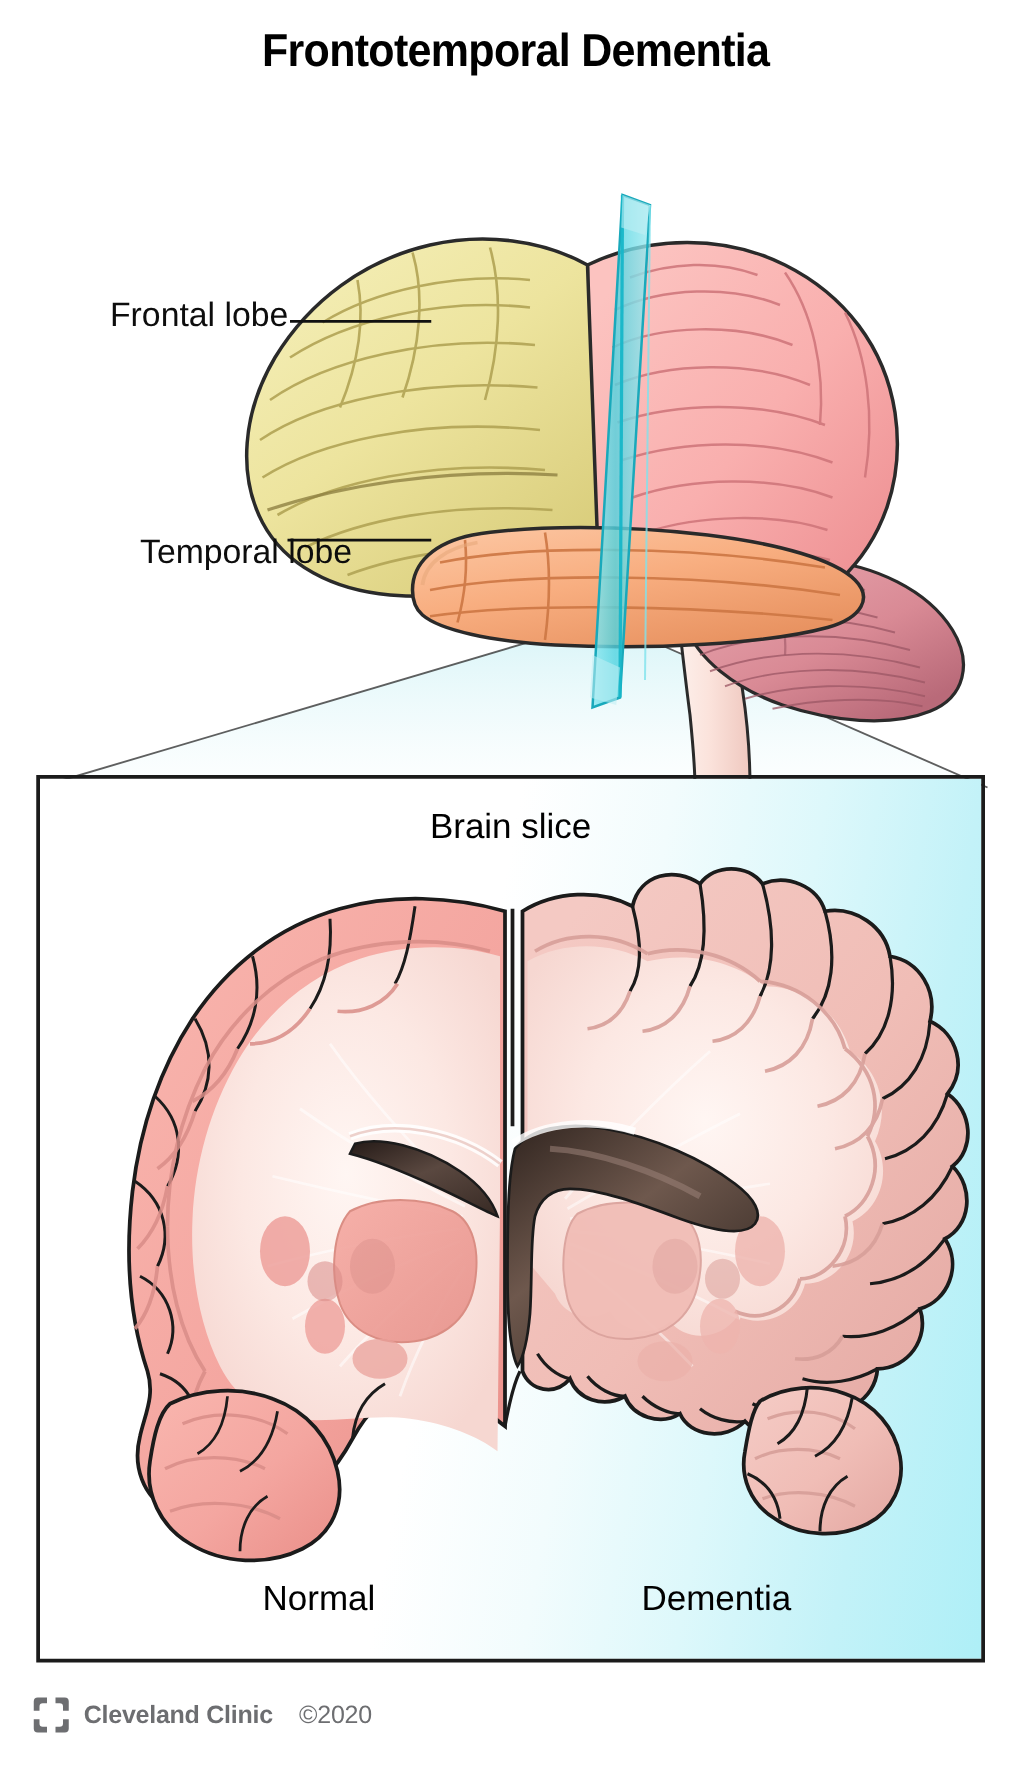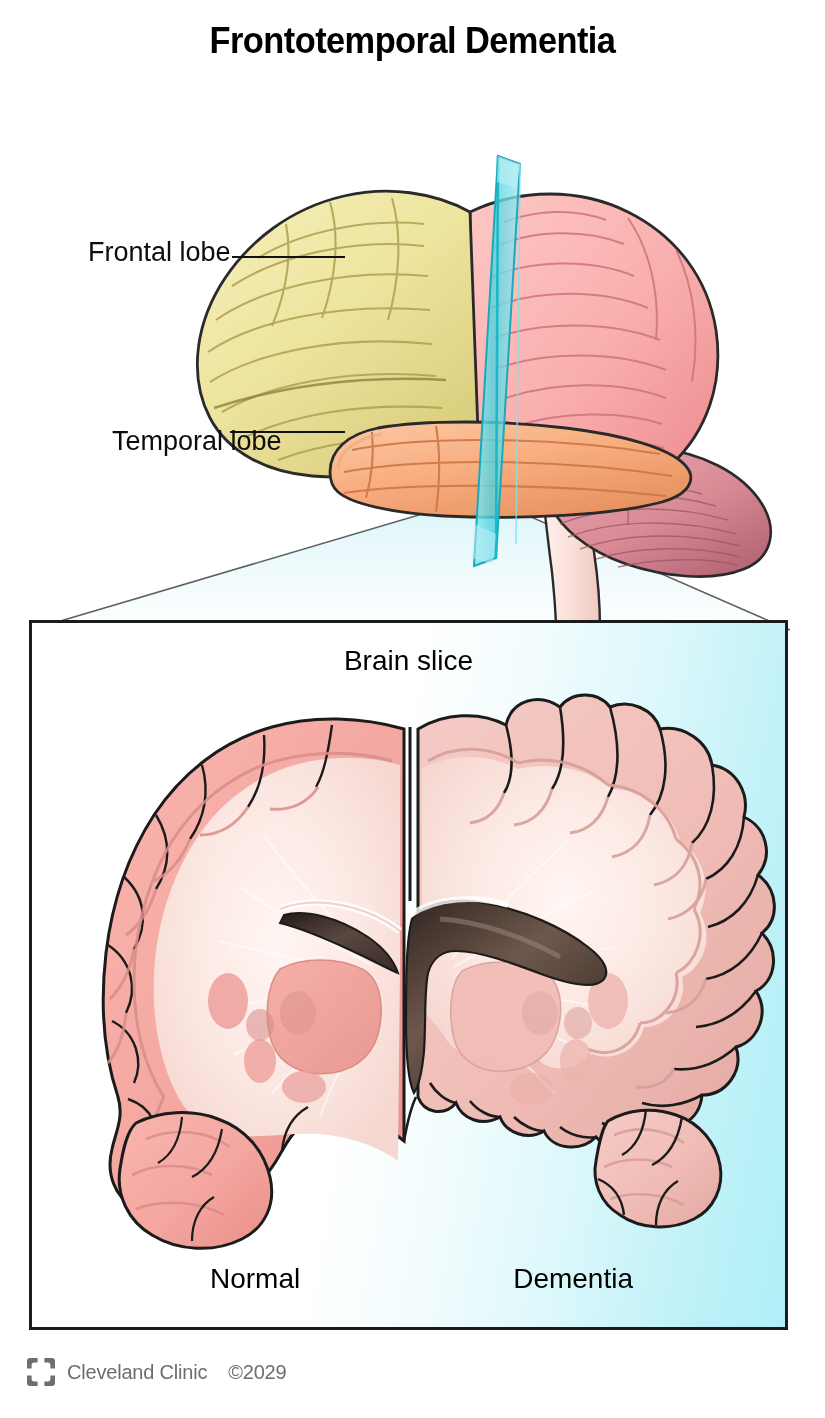--- a/index.html
+++ b/index.html
@@ -102,21 +102,21 @@
     position: absolute;
     left: 26px;
     top: 1357px;
     display: flex;
     align-items: center;
     gap: 11px;
   }
   .cc-logo { width: 30px; height: 30px; display: block; }
   .cc-name {
     font-size: 20px;
-    font-weight: normal;
+    font-weight: bold;
     color: #6d6e71;
     letter-spacing: -0.2px;
   }
   .cc-copy {
     font-size: 20px;
     color: #6d6e71;
     margin-left: 10px;
     letter-spacing: -0.2px;
   }
 </style>
@@ -572,14 +572,14 @@
 </div>
 
 <div class="footer">
   <svg class="cc-logo" viewBox="0 0 30 30" xmlns="http://www.w3.org/2000/svg">
     <path d="M1 4.2 A3.2 3.2 0 0 1 4.2 1 H11.6 V5.6 H8.2 A2.6 2.6 0 0 0 5.6 8.2 V11.6 H1 Z" fill="#6D6E71"></path>
     <path d="M29 4.2 A3.2 3.2 0 0 0 25.8 1 H18.4 V5.6 H21.8 A2.6 2.6 0 0 1 24.4 8.2 V11.6 H29 Z" fill="#6D6E71"></path>
     <path d="M1 25.8 A3.2 3.2 0 0 0 4.2 29 H11.6 V24.4 H8.2 A2.6 2.6 0 0 1 5.6 21.8 V18.4 H1 Z" fill="#6D6E71"></path>
     <path d="M29 25.8 A3.2 3.2 0 0 1 25.8 29 H18.4 V24.4 H21.8 A2.6 2.6 0 0 0 24.4 21.8 V18.4 H29 Z" fill="#6D6E71"></path>
   </svg>
   <span class="cc-name">Cleveland Clinic</span>
-  <span class="cc-copy">©2029</span>
+  <span class="cc-copy">©2020</span>
 </div>
 
 </body></html>

